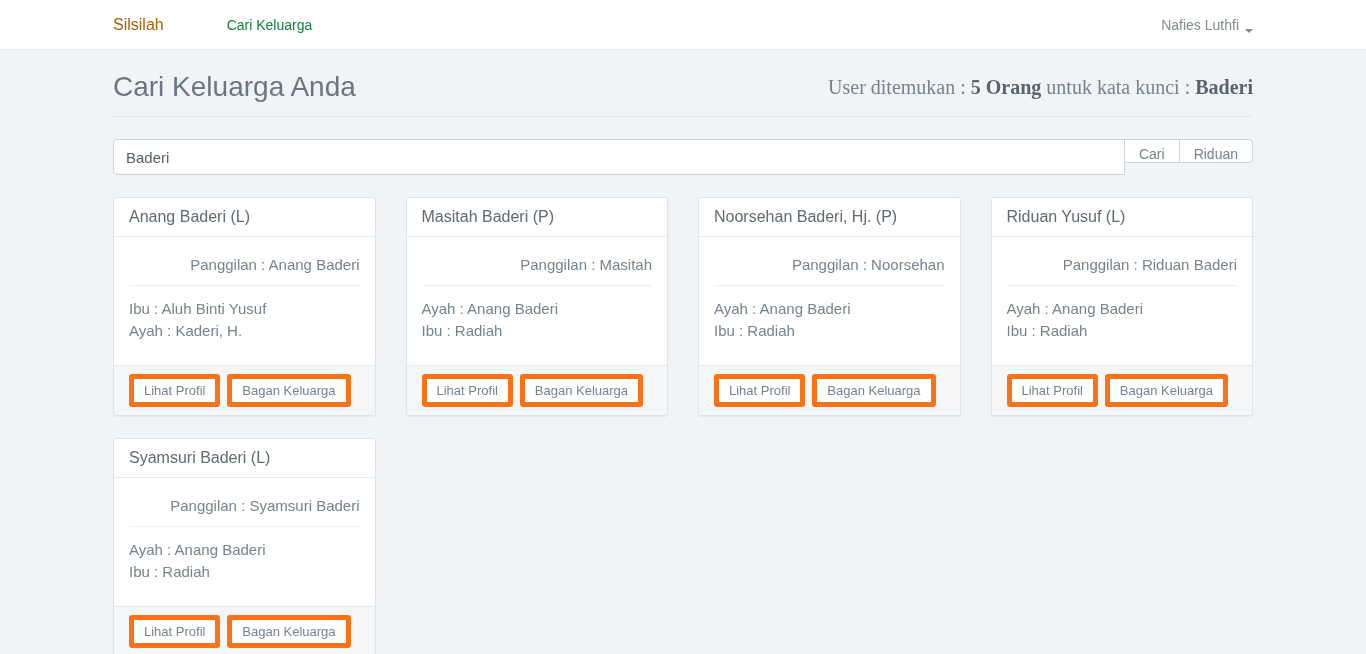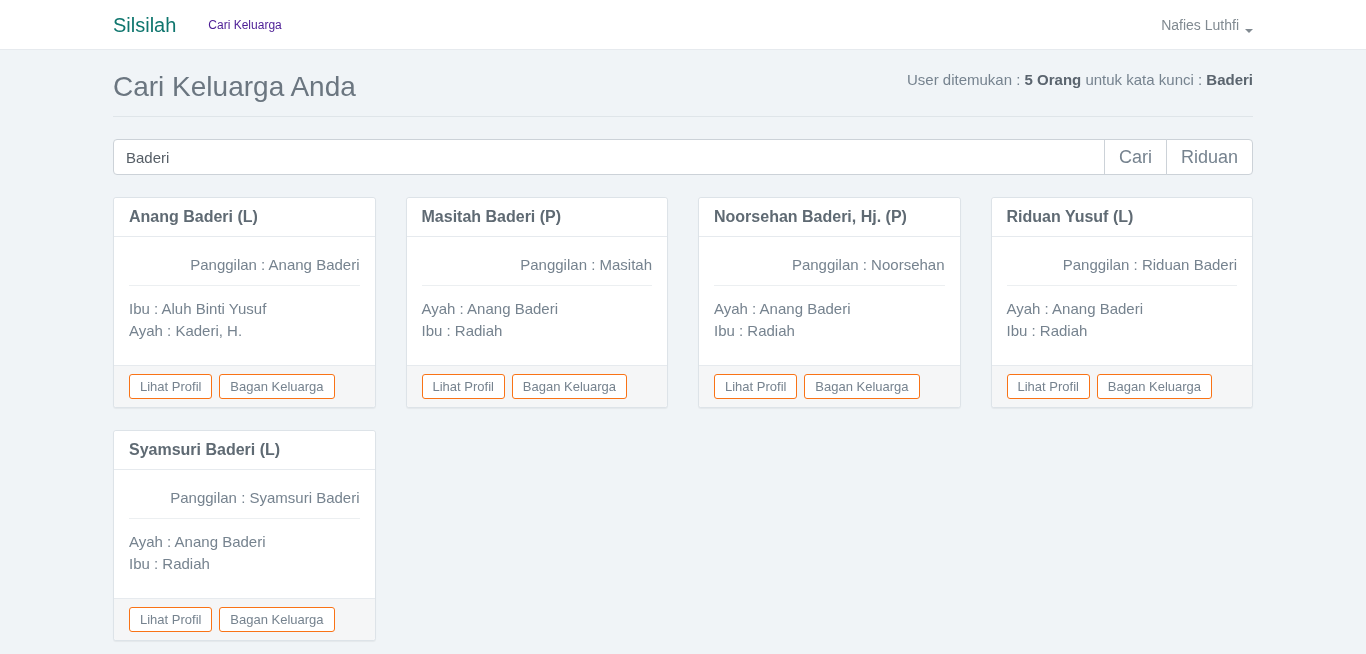--- a/index.html
+++ b/index.html
@@ -19,31 +19,32 @@
     height: 50px;
     background: #ffffff;
     border-bottom: 1px solid #e6eaee;
   }
   .navbar .container {
     display: flex;
     align-items: center;
     height: 50px;
   }
   .brand {
-    font-size: 20px;
-    color: #0f766e;
+    font-size: 16px;
+    color: #a16207;
     text-decoration: none;
     margin-right: 32px;
     cursor: pointer;
   }
   .nav-link {
-    font-size: 12px;
-    color: #4c1d95;
+    font-size: 14px;
+    color: #15803d;
     text-decoration: none;
     cursor: pointer;
+    margin-left: 31px;
   }
   .nav-right { margin-left: auto; }
   .user-menu {
     font-size: 14px;
     color: #818a91;
     text-decoration: none;
     display: inline-flex;
     align-items: flex-end;
     cursor: pointer;
   }
@@ -52,32 +53,33 @@
     width: 0; height: 0;
     margin-left: 6px;
     border-left: 4px solid transparent;
     border-right: 4px solid transparent;
     border-top: 4px solid #818a91;
   }
 
   
   .page-header {
     display: flex;
+    align-items: center;
     justify-content: space-between;
     margin-top: 21px;
     padding-bottom: 13px;
     border-bottom: 1px solid #dfe5e9;
   }
   .page-title {
     font-size: 28px;
     font-weight: 400;
     color: #6b7680;
     line-height: 32px;
   }
-  .result-summary { font-size: 15px; color: #76838f; }
+  .result-summary { font-size: 20px; color: #76838f; font-family: Liberation Serif, serif; }
   .result-summary b { color: #5a646e; font-weight: 700; }
 
   
   .search-row {
     display: flex;
     margin-top: 22px;
     height: 36px;
   }
   .search-input {
     flex: 1;
@@ -85,25 +87,25 @@
     padding: 6px 12px;
     font-family: "Liberation Sans", sans-serif;
     font-size: 15px;
     color: #565e66;
     background: #ffffff;
     border: 1px solid #ccd2d8;
     border-radius: 4px 0 0 4px;
     outline: none;
   }
   .search-btn {
-    height: 36px;
+    height: 24px;
     padding: 6px 14px;
     margin-left: -1px;
     font-family: "Liberation Sans", sans-serif;
-    font-size: 18px;
+    font-size: 14px;
     color: #76838f;
     background: #ffffff;
     border: 1px solid #ccd2d8;
     cursor: pointer;
   }
   .search-btn.last { border-radius: 0 4px 4px 0; }
 
   
   .cards {
     display: flex;
@@ -121,21 +123,20 @@
     border-radius: 3px;
     box-shadow: 0 1px 1px rgba(0,0,0,0.05);
   }
   .panel-heading {
     padding: 10px 15px;
     font-size: 16px;
     color: #5f6a73;
     border-bottom: 1px solid #e6eaee;
     border-radius: 3px 3px 0 0;
     background: #ffffff;
-    font-weight: bold;
   }
   .panel-body {
     padding: 15px;
     font-size: 15px;
     color: #76838f;
   }
   .panel-body .nickname { margin: 3px 0 10px; line-height: 20px; text-align: right; }
   .panel-body hr {
     border: none;
     border-top: 1px solid #eceff1;
@@ -149,21 +150,21 @@
     border-top: 1px solid #e6eaee;
     border-radius: 0 0 3px 3px;
   }
   .card-btn {
     padding: 4px 10px;
     margin-right: 3px;
     font-family: "Liberation Sans", sans-serif;
     font-size: 13px;
     color: #76838f;
     background: #ffffff;
-    border: 1px solid #f97316;
+    border: 5px solid #f97316;
     border-radius: 3px;
     cursor: pointer;
   }
 </style>
 </head>
 <body>
 
 <nav class="navbar">
   <div class="container">
     <a class="brand">Silsilah</a>

